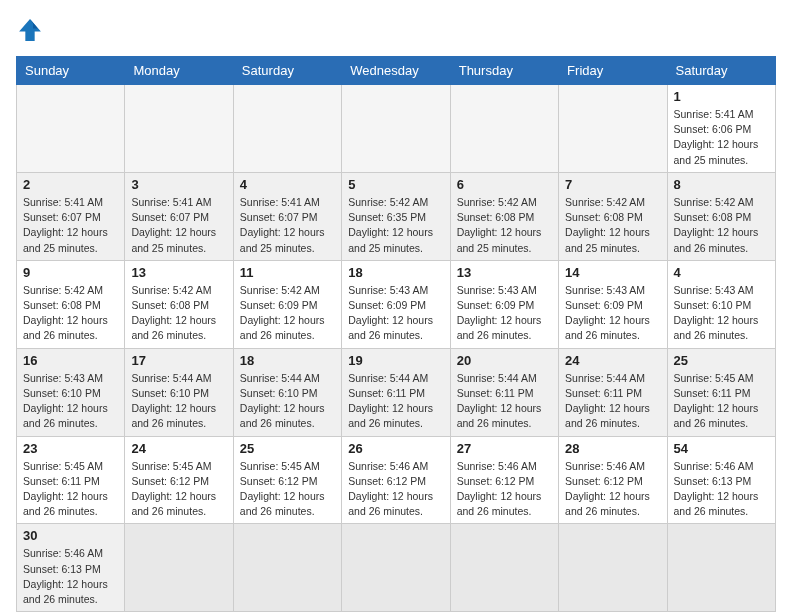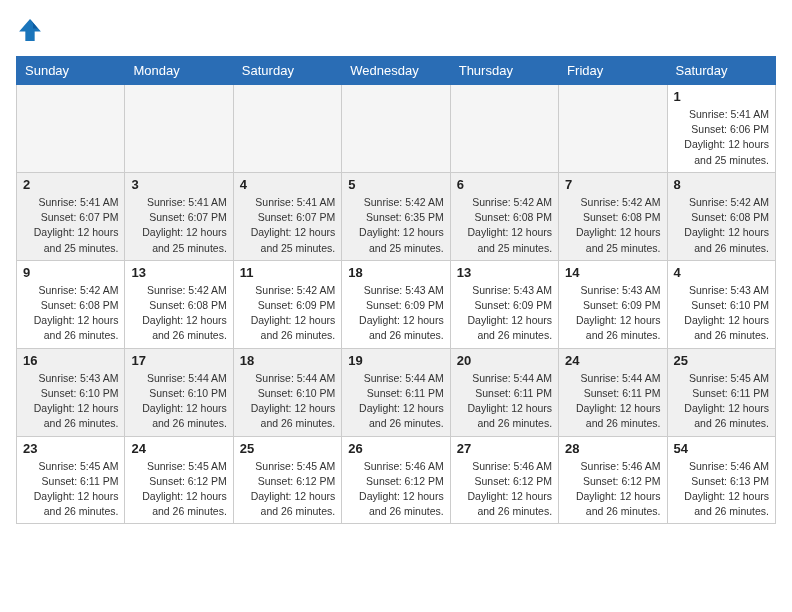--- a/index.html
+++ b/index.html
@@ -74,21 +74,20 @@
       font-size: 13px;
       font-weight: bold;
       color: #222;
       display: block;
       margin-bottom: 3px;
     }
     .day-info {
       font-size: 10.5px;
       line-height: 1.45;
       color: #333;
-      text-align: right;
     }
     .row-shade td {
       background: #f0f0f0;
     }
     .row-shade td.empty {
       background: #e8e8e8;
     }
   </style>
 </head>
 <body>
@@ -306,14 +305,28 @@
 Sunset: 6:12 PM
 Daylight: 12 hours and 26 minutes.</div>
         </td>
         <td>
           <span class="day-number">54</span>
           <div class="day-info">Sunrise: 5:46 AM
 Sunset: 6:13 PM
 Daylight: 12 hours and 26 minutes.</div>
         </td>
       </tr>
+      <tr class="row-shade">
+        <td>
+          <span class="day-number">30</span>
+          <div class="day-info">Sunrise: 5:46 AM
+Sunset: 6:13 PM
+Daylight: 12 hours and 26 minutes.</div>
+        </td>
+        <td class="empty"></td>
+        <td class="empty"></td>
+        <td class="empty"></td>
+        <td class="empty"></td>
+        <td class="empty"></td>
+        <td class="empty"></td>
+      </tr>
     </tbody>
 </table>
 
 </body></html>

